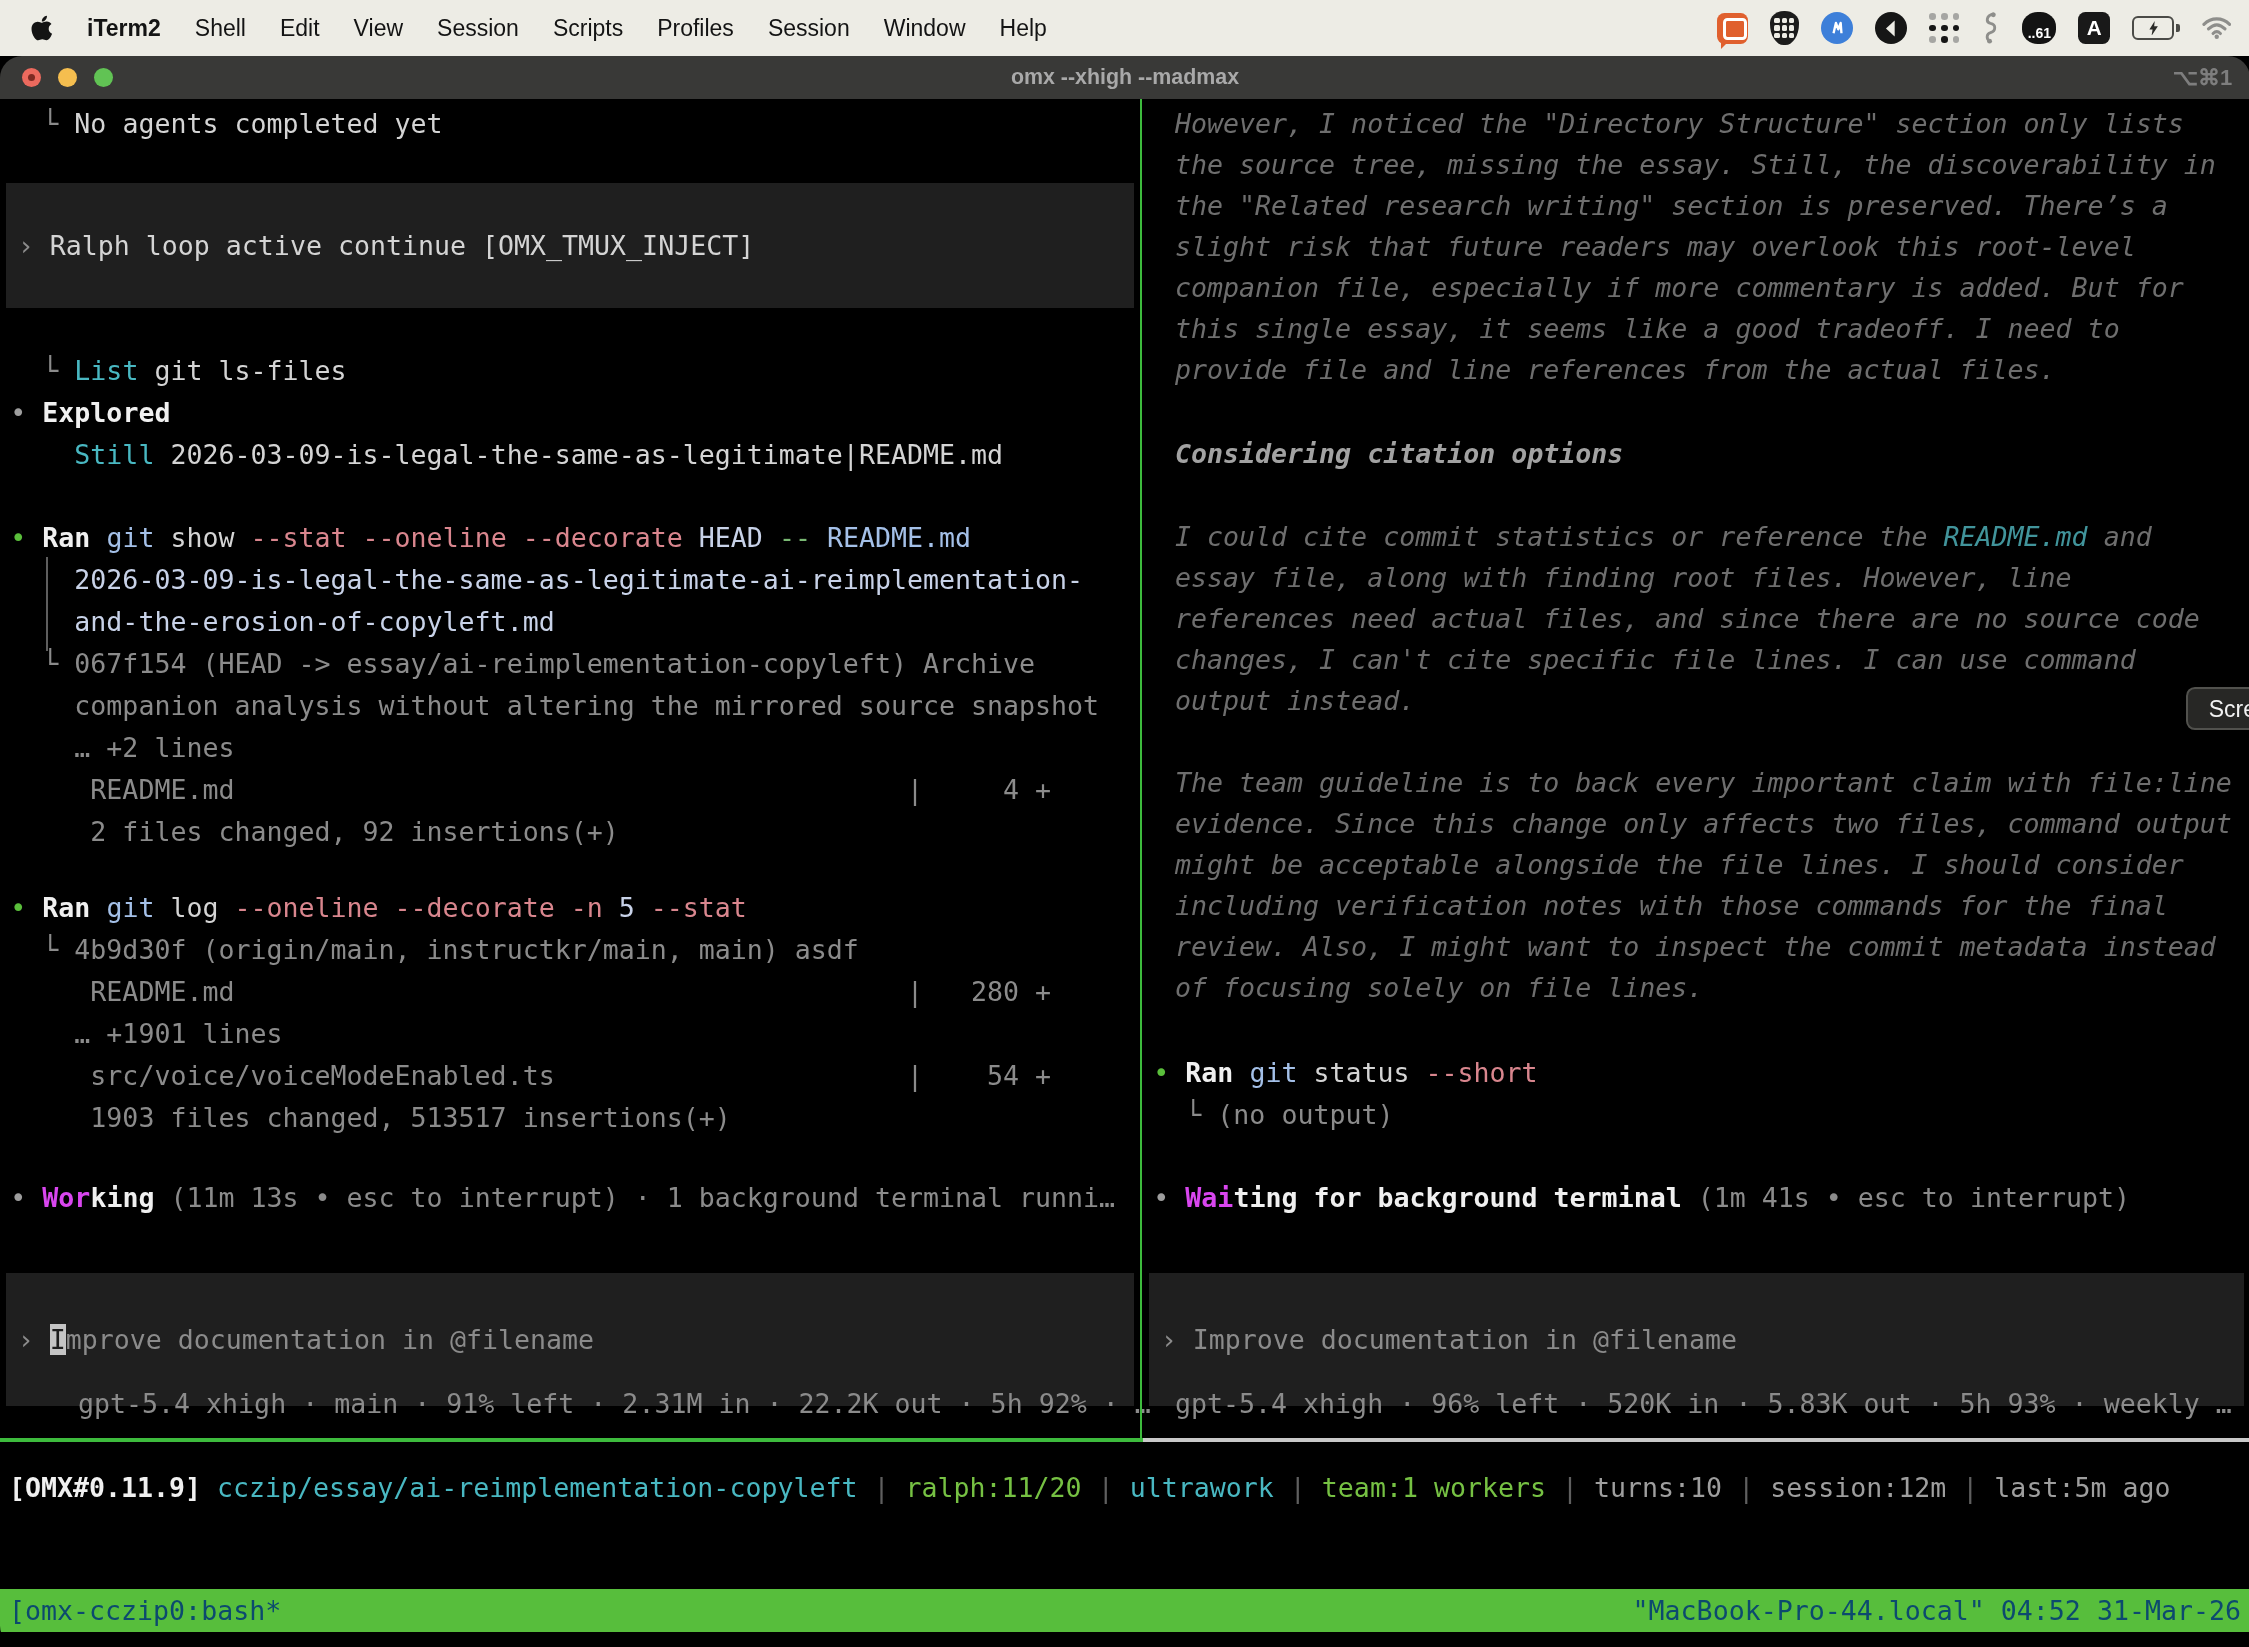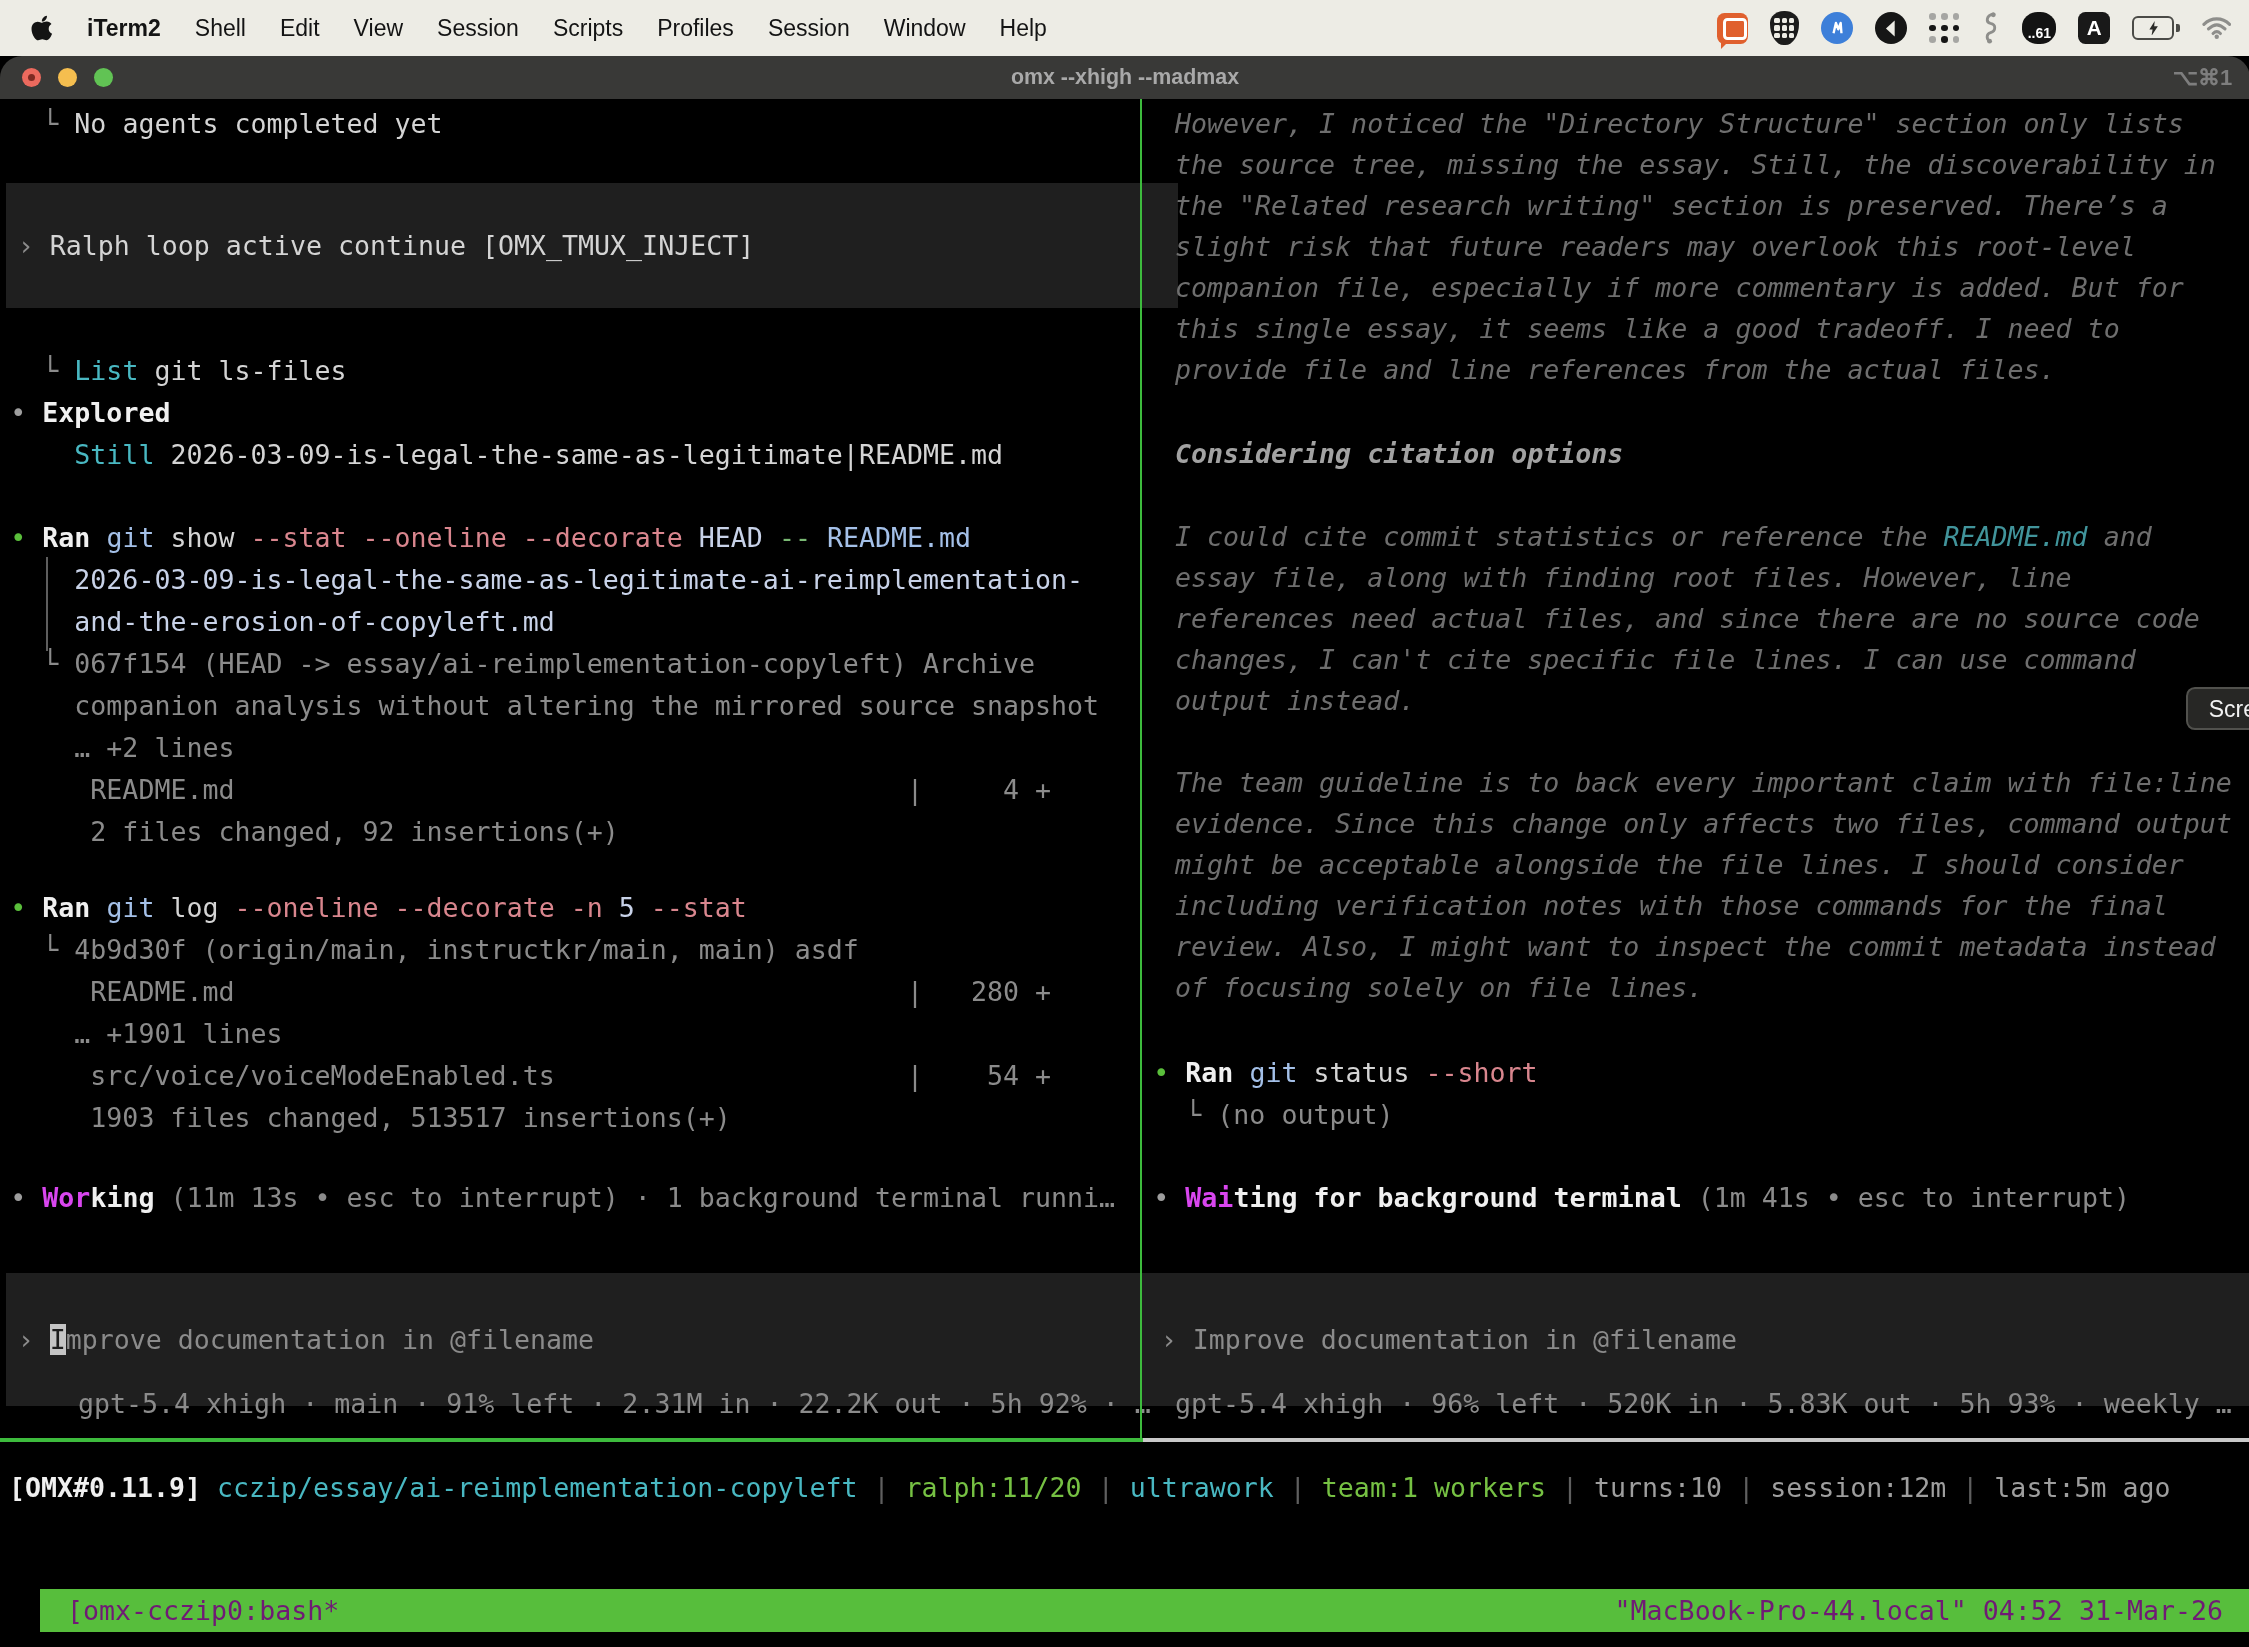--- a/index.html
+++ b/index.html
@@ -46,36 +46,36 @@
   .lights{position:absolute;left:22px;top:11.8px;display:flex;gap:17px;}
   .light{width:19px;height:19px;border-radius:50%;}
   .light.red{background:#EC6A5E;position:relative;}
   .light.red::after{content:"";position:absolute;left:5.9px;top:5.9px;width:7.4px;height:7.4px;border-radius:50%;background:#7E2A22;}
   .light.yellow{background:#F5BE4F;}
   .light.green{background:#61C354;}
   .wtitle{font-family:"Liberation Sans",sans-serif;font-weight:bold;font-size:21.4px;color:#A9A9A9;}
   .wshortcut{position:absolute;right:17.7px;font-family:"Liberation Sans",sans-serif;font-weight:bold;font-size:22px;color:#7E7E7E;}
   
   .content{position:absolute;top:43px;left:0;right:0;bottom:0;font-size:26.6px;line-height:42px;}
-  .pane{position:absolute;top:0;bottom:0;padding-left:44px;}
+  .pane{position:absolute;top:0;bottom:0;}
   .pane.left{left:0;width:1140px;}
   .pane.right{left:1143px;width:1107px;}
   .tblock{position:absolute;left:10.3px;right:3px;white-space:pre;}
   .tblock.para{line-height:41px;left:32px;}
   .tl{white-space:pre;}
   .inputbox{position:absolute;left:5.9px;right:5.9px;background:#1F1F1F;display:flex;align-items:center;padding-left:11.8px;white-space:pre;}
   .statusline{position:absolute;white-space:pre;}
   .tree-line{position:absolute;width:1.5px;background:#5E5E5E;}
   .divider{position:absolute;left:1140px;top:0;width:2.2px;height:1341px;background:#3DBB3D;}
   .sep-green{position:absolute;top:1339px;left:0;width:1143px;height:4.4px;background:#3DBB3D;}
   .sep-gray{position:absolute;top:1339px;left:1143px;right:0;height:4.4px;background:#C9C9C9;}
   .omxline{position:absolute;top:1368px;left:8.9px;white-space:pre;}
   .tmuxbar{
-    position:absolute;top:1490px;left:0;right:0;height:43px;background:#57BE3C;color:#701a75;
-    display:flex;align-items:center;justify-content:space-between;padding:0 27px;white-space:pre;margin-left:40px;
+    position:absolute;top:1490px;left:0;right:0;height:43px;background:#57BE3C;color:#0c4a6e;
+    display:flex;align-items:center;justify-content:space-between;padding:0 9px;white-space:pre;
   }
   .tooltip{
     position:absolute;left:2186px;top:588px;width:81px;height:43px;background:#272725;
     border:2.2px solid #51514D;border-radius:8.9px;color:#F2F2F2;
     font-family:"Liberation Sans",sans-serif;font-size:23px;
     display:flex;align-items:center;padding-left:20.7px;box-sizing:border-box;
   }
   
   .lt{color:#D4D4D4}
   .w{color:#F0F0F0}

